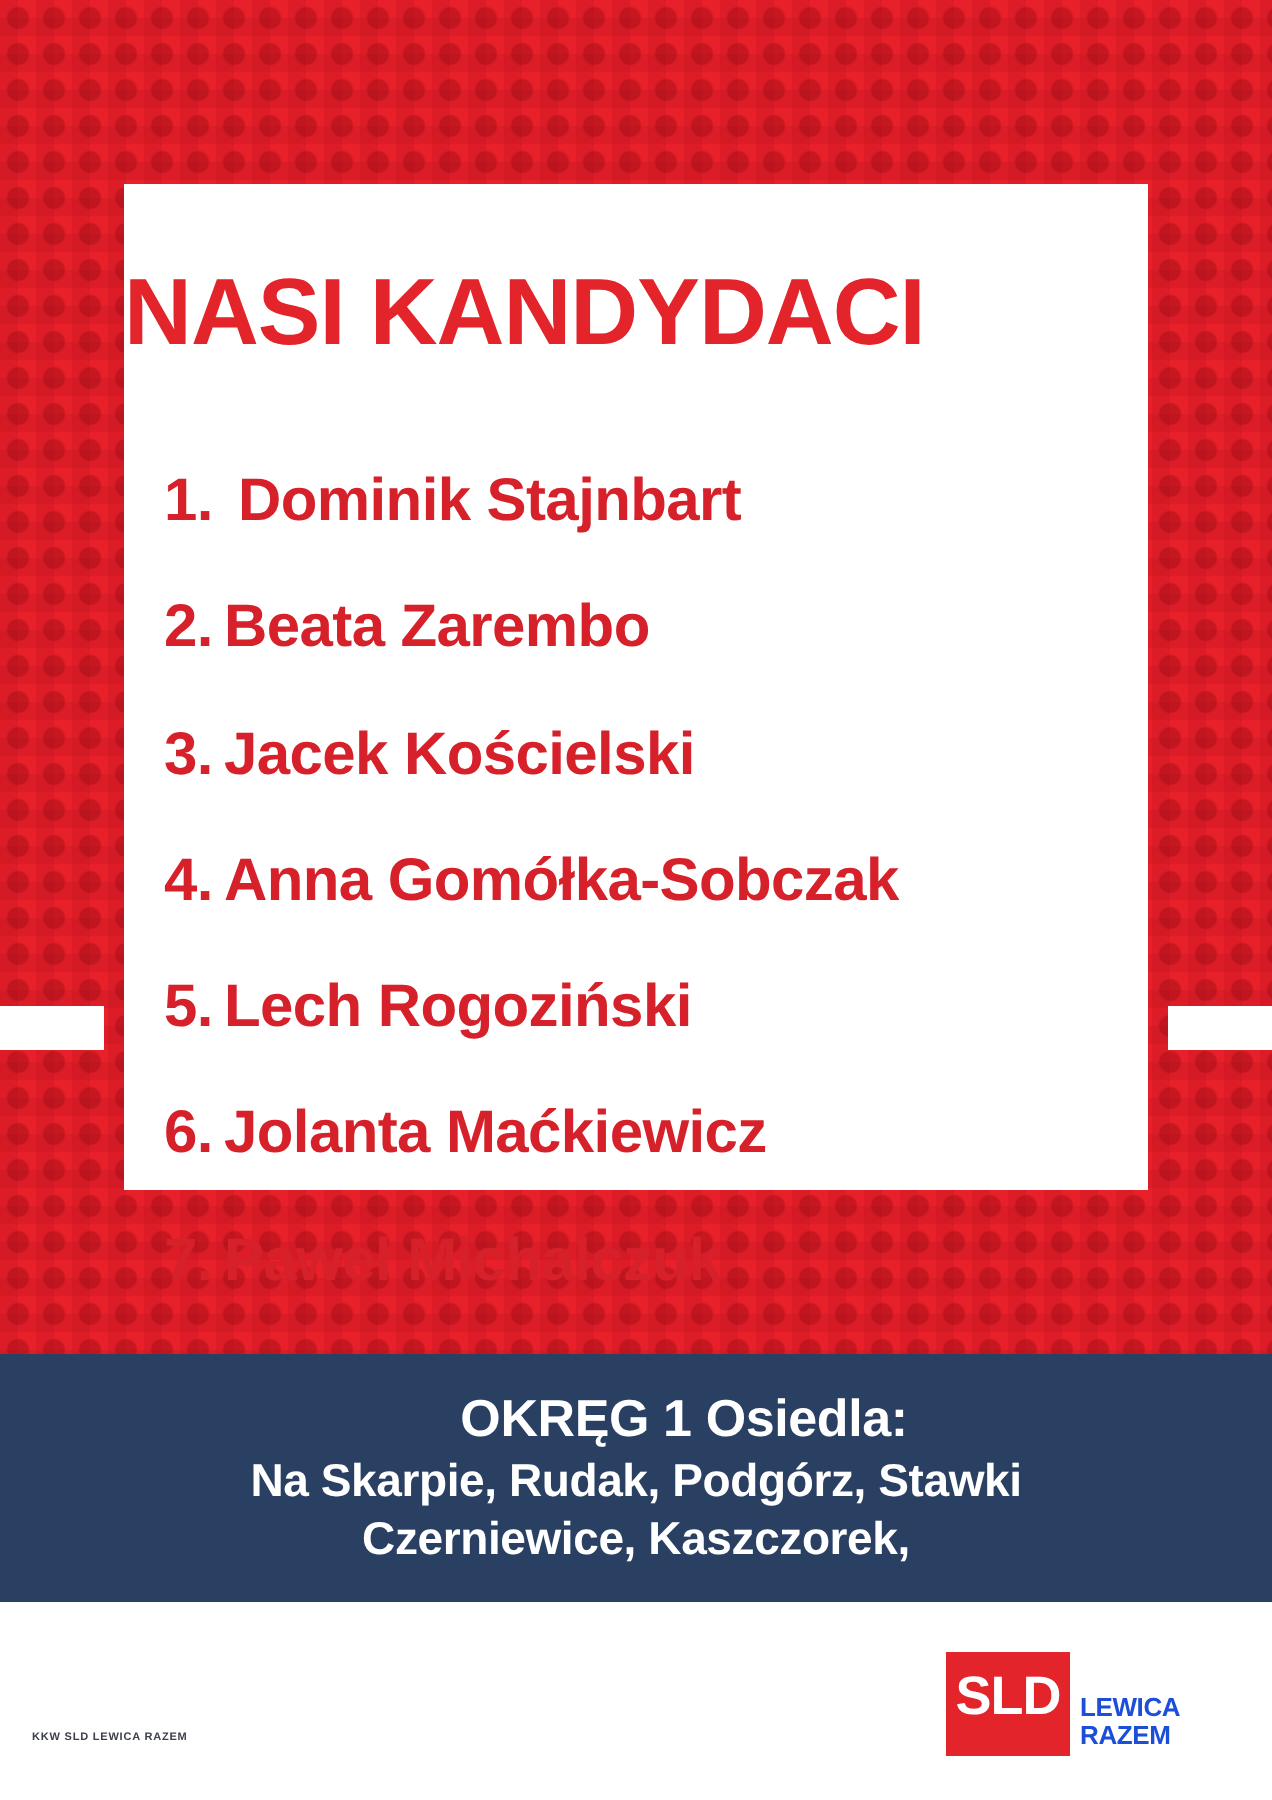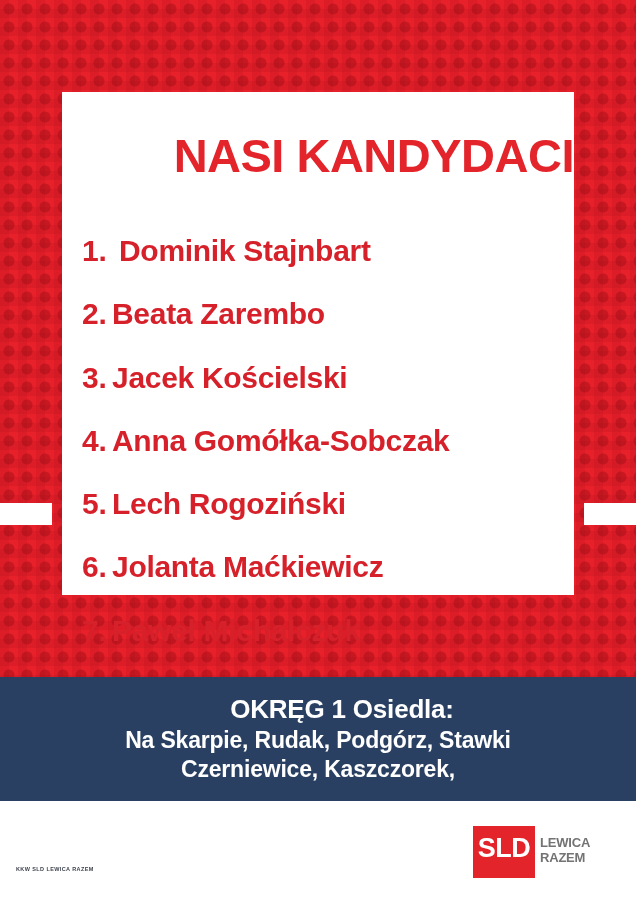--- a/index.html
+++ b/index.html
@@ -56,21 +56,21 @@
     top: 92px;
     width: 512px;
     height: 503px;
     background: #ffffff;
     box-sizing: border-box;
   }
 
   .card-title {
     margin: 0;
     padding: 40px 0 0 0;
-    text-align: right;
+    text-align: left;
     color: #e3242b;
     font-size: 47px;
     font-weight: bold;
     letter-spacing: -0.5px;
     line-height: 1;
   }
 
   .candidate-list {
     list-style: none;
     margin: 0;
@@ -169,24 +169,24 @@
     justify-content: center;
     font-size: 27px;
     font-weight: bold;
     letter-spacing: -0.5px;
     padding-bottom: 14px;
     box-sizing: border-box;
   }
   .logo-right {
     flex: 1 1 auto;
     background: #ffffff;
-    color: #737373;
+    color: #1d4ed8;
     display: flex;
     flex-direction: column;
-    justify-content: center;
+    justify-content: flex-end;
     padding: 0 0 3px 5px;
     box-sizing: border-box;
   }
   .logo-word {
     font-size: 13px;
     font-weight: bold;
     line-height: 1.08;
     letter-spacing: -0.2px;
   }
 

